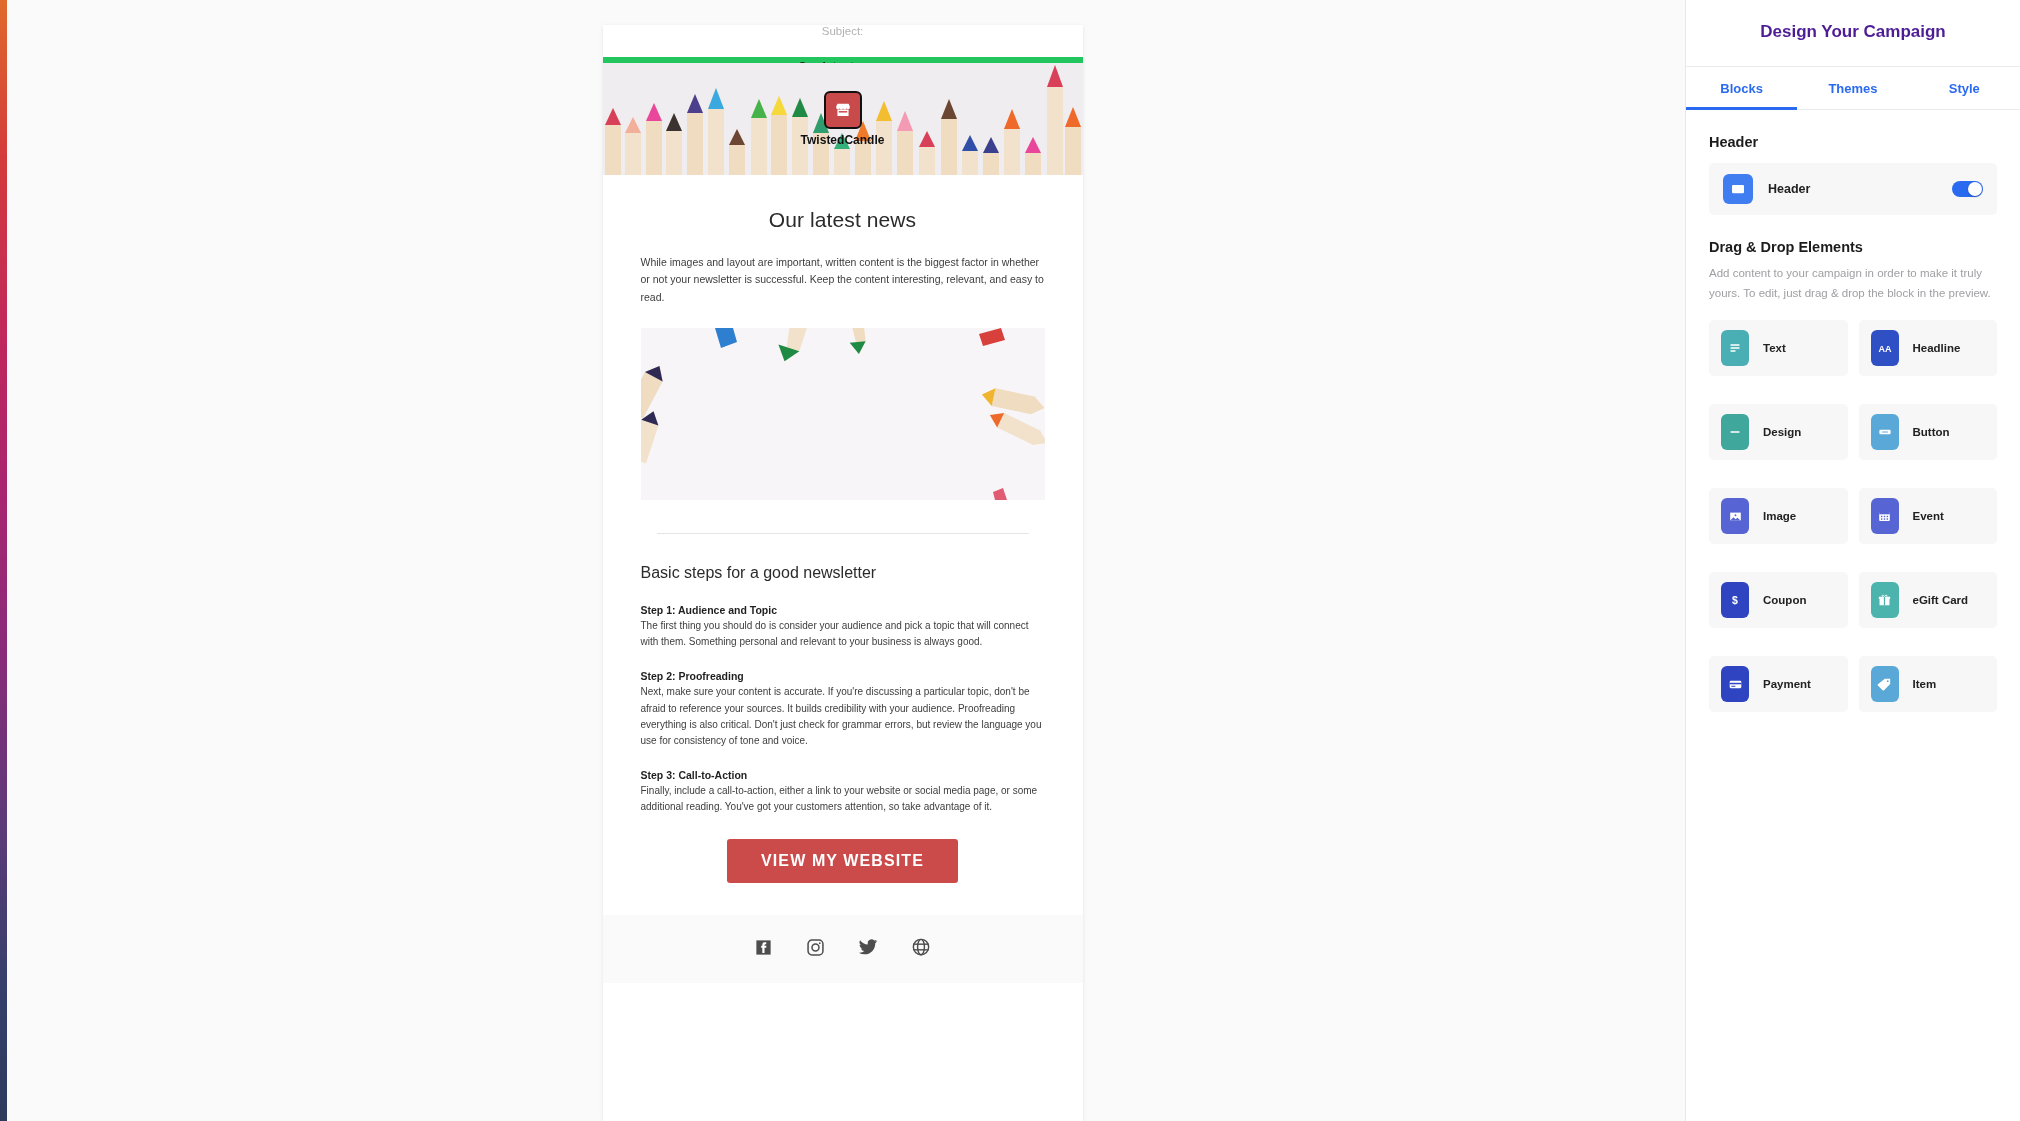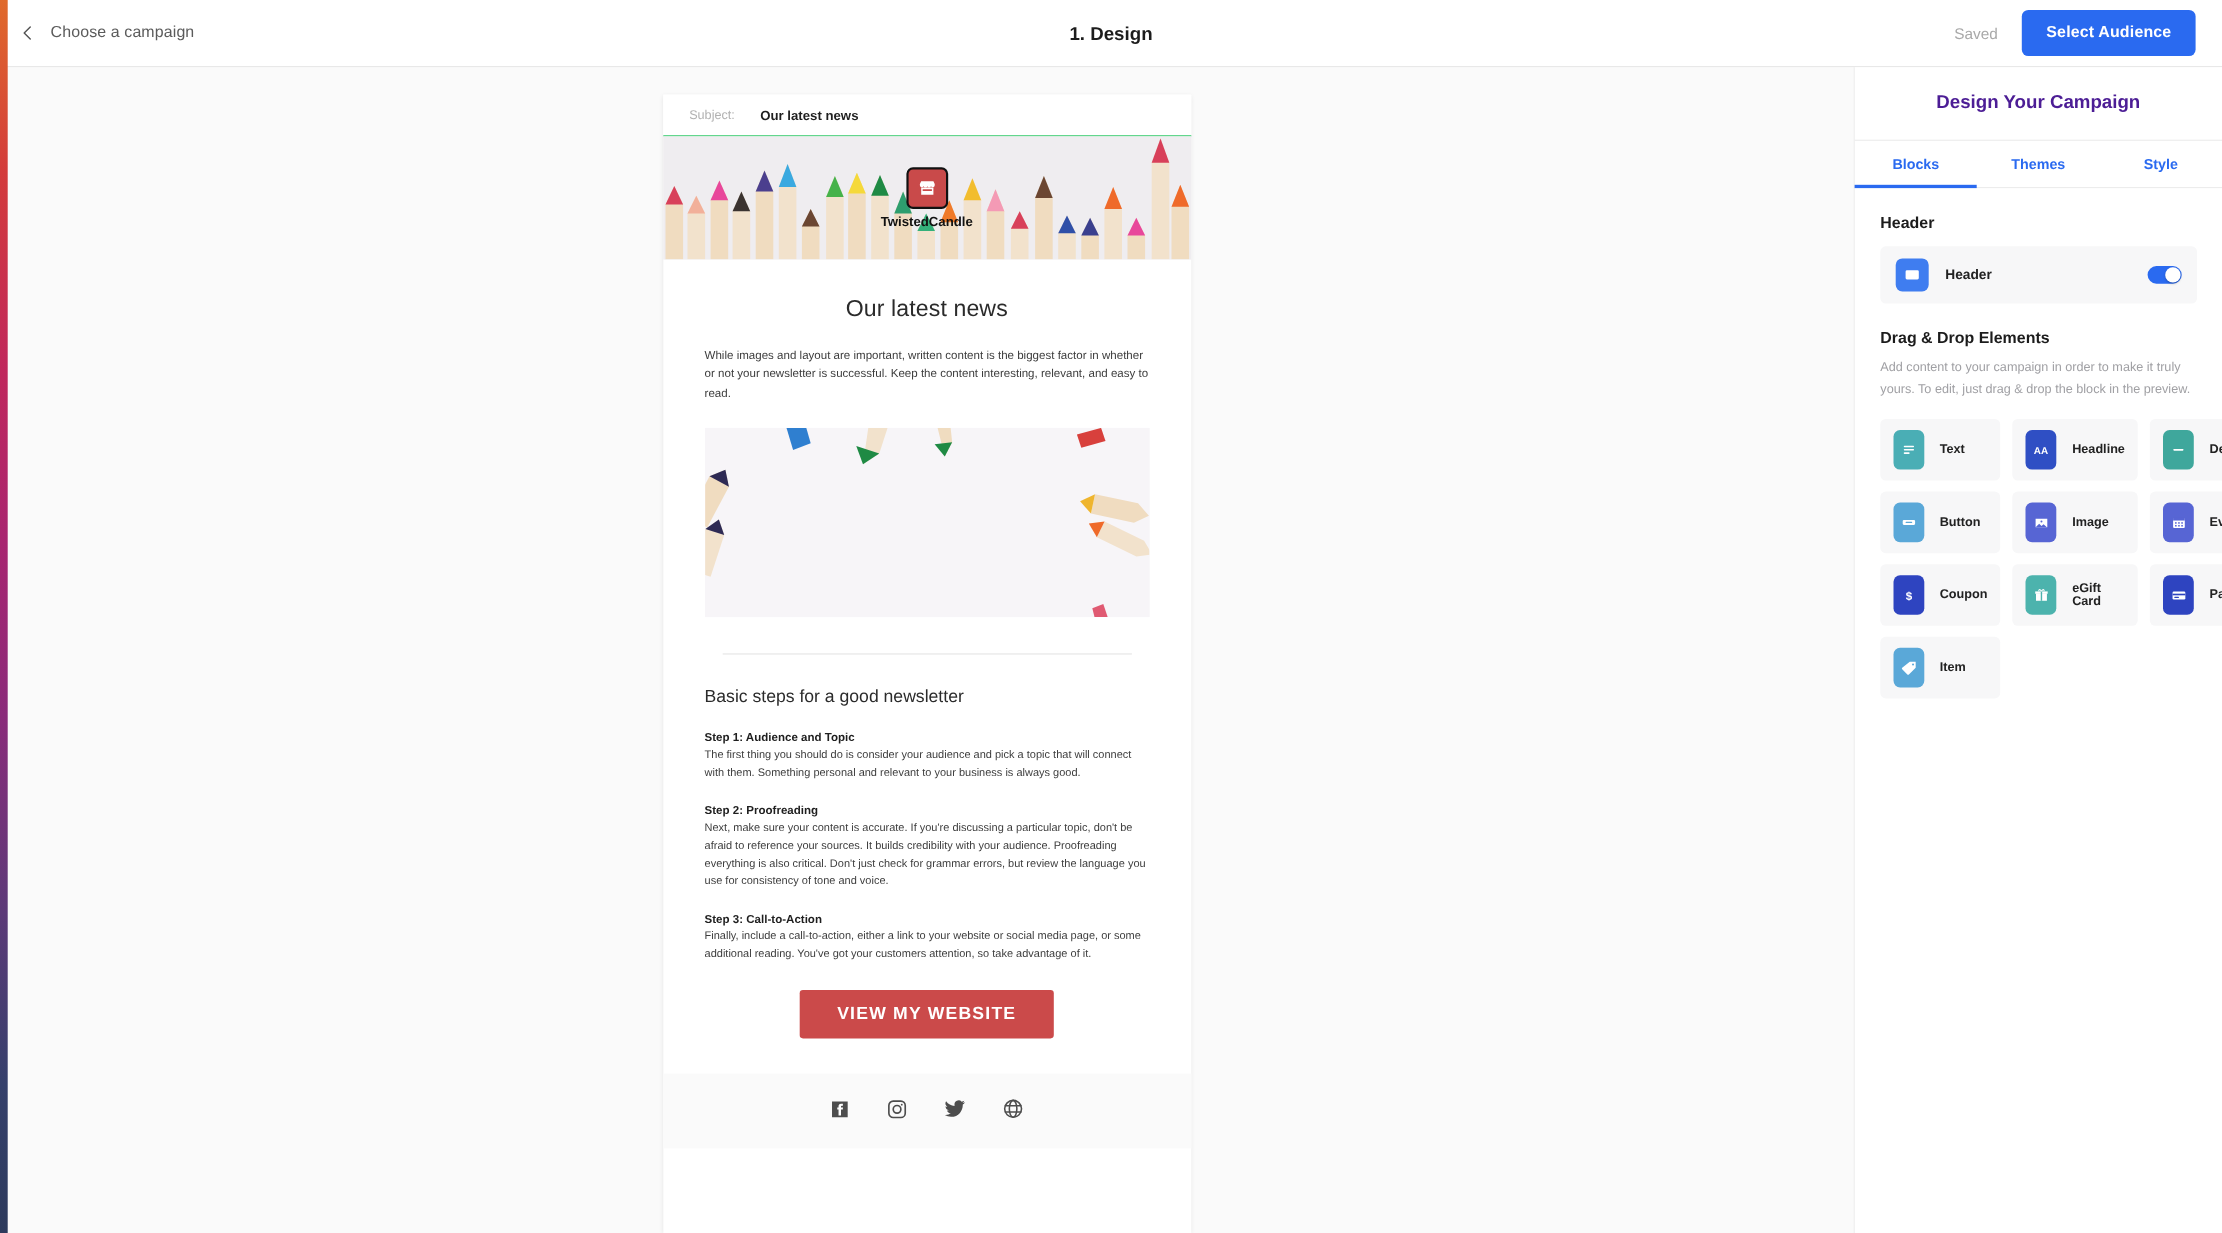--- a/index.html
+++ b/index.html
@@ -52,21 +52,21 @@
     flex: 1; background: #fafafa; position: relative;
     display: flex; justify-content: center; overflow: hidden;
   }
   .email {
     width: 480px; margin-top: 25px; background: #ffffff;
     box-shadow: 0 1px 4px rgba(0,0,0,.09);
     display: flex; flex-direction: column;
   }
   .subject-bar {
     height: 38px; display: flex; align-items: center; gap: 23px;
-    padding: 0 24px; border-bottom: 1px solid #22c55e; background: #fff;
+    padding: 0 24px; border-bottom: 6px solid #22c55e; background: #fff; flex-direction: column;
   }
   .subject-key { font-size: 11.5px; color: #b2b2b2; }
   .subject-val { font-size: 12px; color: #1f1f1f; font-weight: 600; }
 
   
   .banner {
     position: relative; height: 112px; width: 100%; overflow: hidden;
     background: #f0eef0;
   }
   .banner .pencils { position: absolute; inset: 0; }
@@ -144,53 +144,38 @@
   .toggle {
     margin-left: auto; width: 31px; height: 16px; border-radius: 9px;
     background: #2a6af0; position: relative; cursor: pointer; flex: none;
   }
   .toggle .knob {
     position: absolute; right: 1px; top: 1px; width: 14px; height: 14px;
     border-radius: 50%; background: #fff; box-shadow: 0 1px 2px rgba(0,0,0,.25);
   }
   .dd-title { font-size: 14.5px; font-weight: bold; color: #1c1c1c; margin: 24px 0 9px; }
   .dd-desc { font-size: 11.5px; line-height: 1.7; color: #a0a0a4; margin-bottom: 17px; }
-  .grid { display: grid; grid-template-columns: 1fr 1fr 1fr; gap: 10px 11px; }
+  .grid { display: grid; grid-template-columns: 1fr 1fr; gap: 28px 11px; }
   .block {
     display: flex; align-items: center; gap: 14px; background: #f7f7f8;
     border-radius: 5px; padding: 10px 12px; cursor: grab;
   }
   .blk-icon {
     width: 28px; height: 36px; border-radius: 6px; flex: none;
     display: flex; align-items: center; justify-content: center; text-decoration: underline;
   }
   .blk-label { font-size: 11.5px; color: #222; font-weight: 600; }
 </style>
 </head>
 <body>
 
 <div class="app">
 
   <div class="rail"></div>
 
-  <div class="topbar">
-    <div class="back-group">
-      <span class="chev-left">
-        <svg width="14" height="14" viewBox="0 0 14 14">
-            <path d="M9.5 1.5L4 7l5.5 5.5" stroke="#555" stroke-width="1.3" fill="none" stroke-linecap="round" stroke-linejoin="round"></path>
-          </svg>
-      </span>
-      <span class="back-label">Choose a campaign</span>
-    </div>
-    <div class="topbar-title">1. Design</div>
-    <div class="topbar-right">
-      <span class="saved-label">Saved</span>
-      <button class="primary-btn">Select Audience</button>
-    </div>
-  </div>
 
   <div class="body-wrap">
 
     <div class="canvas">
       <div class="email">
 
         <div class="subject-bar">
           <span class="subject-key">Subject:</span>
           <span class="subject-val">Our latest news</span>
         </div>

